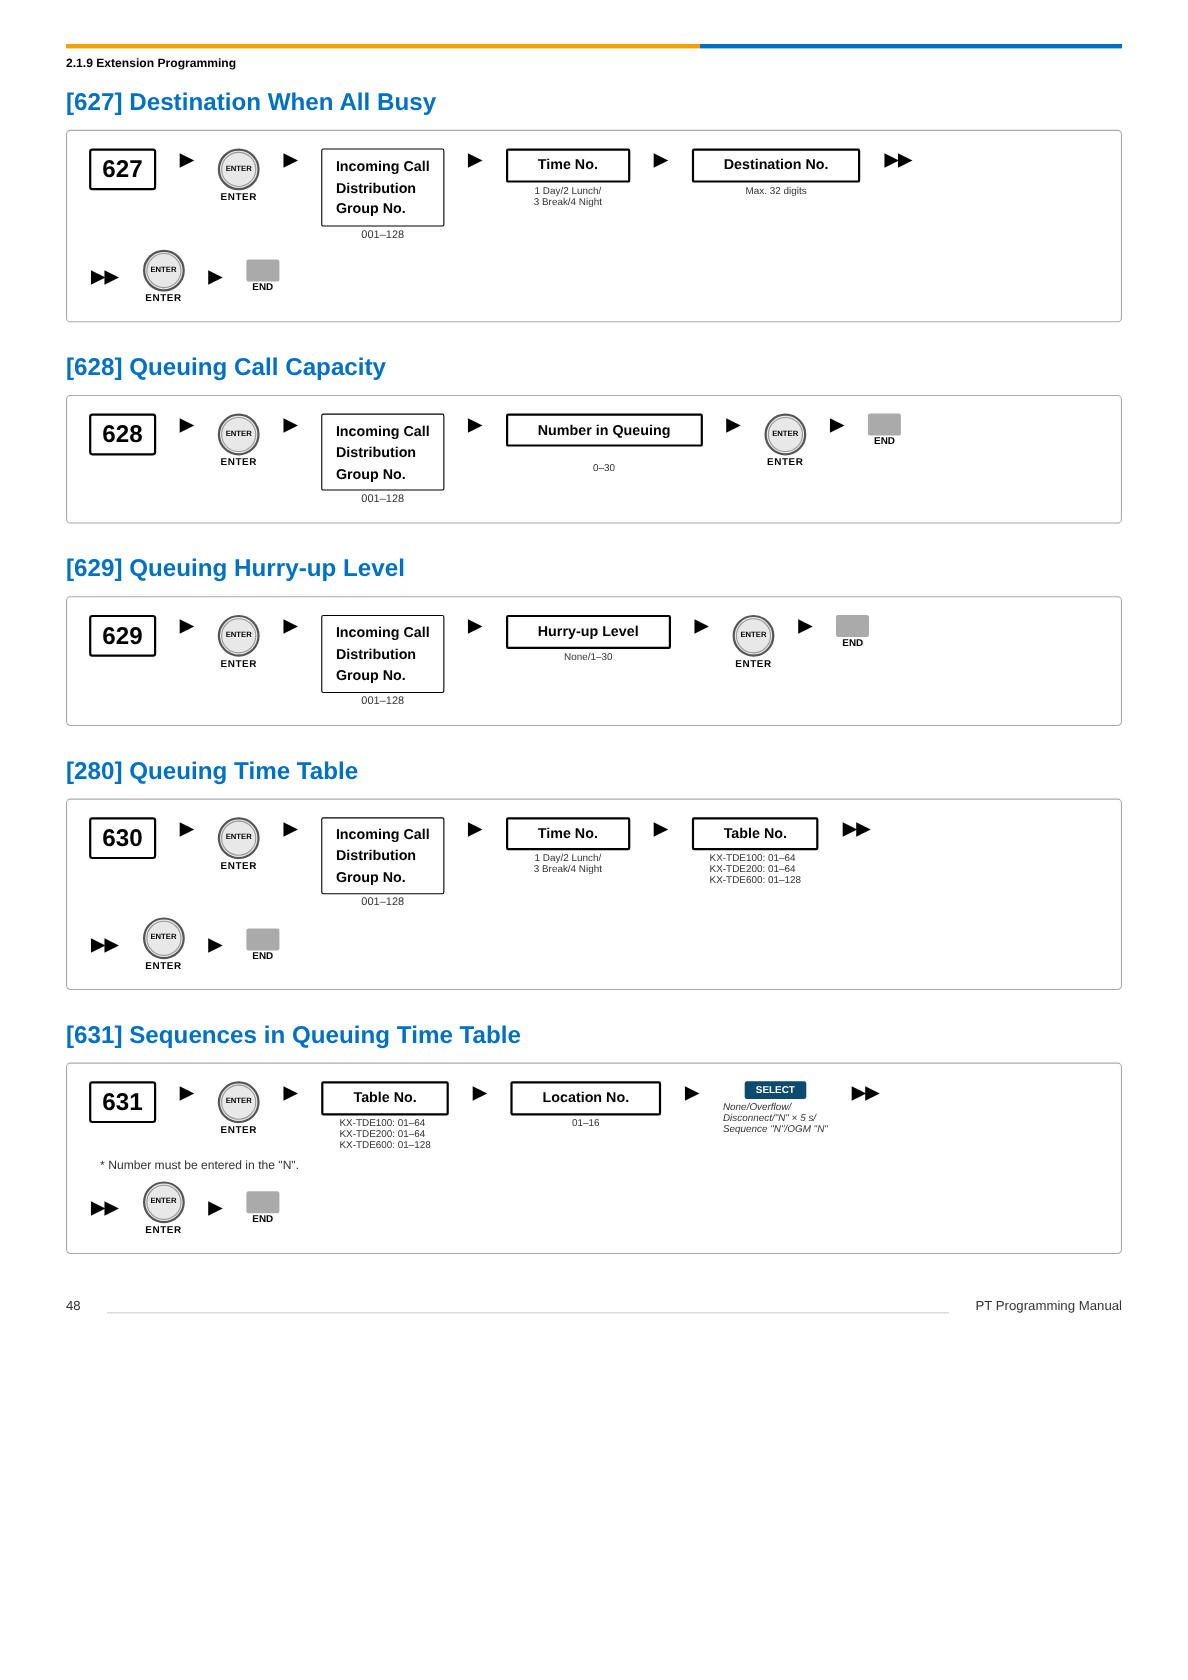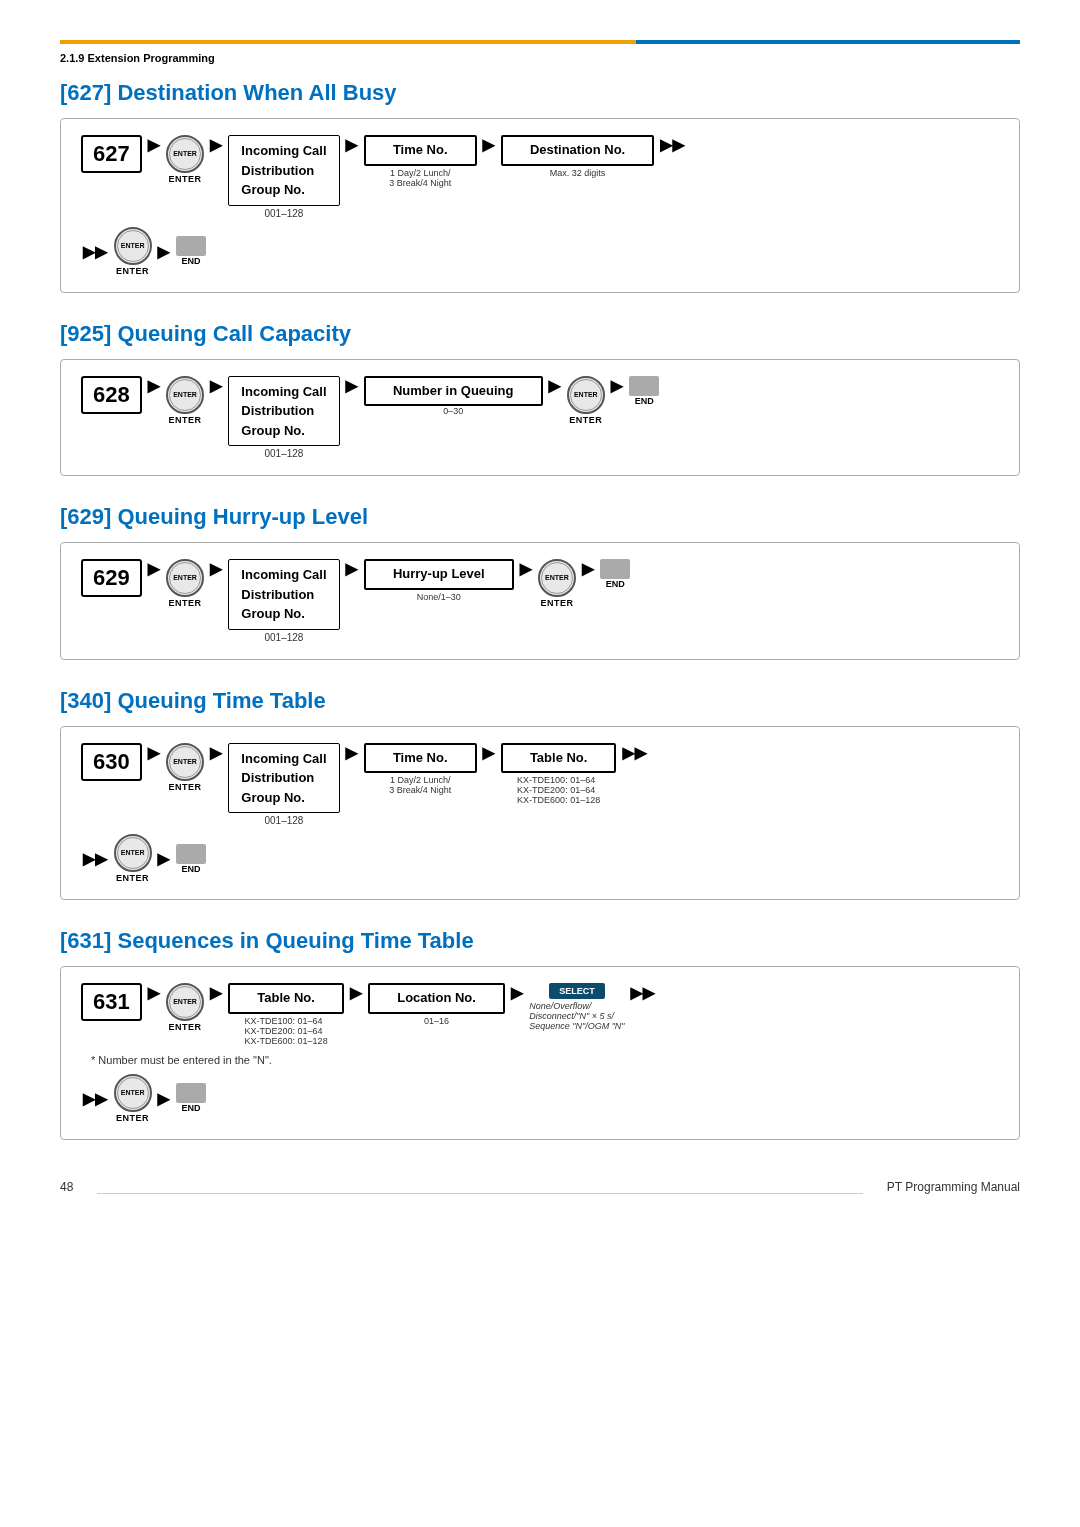--- a/index.html
+++ b/index.html
@@ -33,21 +33,21 @@
       border: 1px solid #aaa;
       border-radius: 4px;
       padding: 16px 20px;
       margin-bottom: 28px;
       background: #fff;
     }
     .diagram-row {
       display: flex;
       align-items: center;
       flex-wrap: wrap;
-      gap: 4px;
+      gap: 20px;
       margin-bottom: 8px;
     }
     .diagram-row:last-child { margin-bottom: 0; }
 
     
     .num-box {
       border: 2px solid #000;
       border-radius: 3px;
       font-size: 22px;
       font-weight: bold;
@@ -205,21 +205,21 @@
       <div class="arrow">▶</div>
       <div class="col-stack">
         <div style="background:#aaa;width:30px;height:20px;border-radius:2px;"></div>
         <span style="font-size:9px;font-weight:bold;">END</span>
       </div>
     </div>
   </div>
 </div>
 
 <div>
-  <div class="section-title">[925] Queuing Call Capacity</div>
+  <div class="section-title">[628] Queuing Call Capacity</div>
   <div class="diagram-box">
     <div class="diagram-row" style="align-items:flex-start;">
       <div class="col-stack">
         <div class="num-box"><b>628</b></div>
       </div>
       <div class="arrow">▶</div>
       <div class="enter-btn">
         <div class="enter-circle">
             <span style="font-size:7px;font-weight:bold;">ENTER</span>
           </div>
@@ -230,21 +230,21 @@
         <div class="incoming-call-group">
           <span style="font-weight:bold;">Incoming Call</span><br>
           <span style="font-weight:bold;">Distribution</span><br>
           <span style="font-weight:bold;">Group No.</span>
         </div>
         <span style="font-size:10px;color:#333;margin-top:2px;">001–128</span>
       </div>
       <div class="arrow">▶</div>
       <div class="col-stack">
         <div class="step-box">Number in Queuing</div>
-        <span style="font-size:9px;color:#333;margin-top:0;">0–30</span>
+        <span style="font-size:9px;color:#333;margin-top:14px;">0–30</span>
       </div>
       <div class="arrow">▶</div>
       <div class="enter-btn">
         <div class="enter-circle">
             <span style="font-size:7px;font-weight:bold;">ENTER</span>
           </div>
         <div class="enter-label">ENTER</div>
       </div>
       <div class="arrow">▶</div>
       <div class="col-stack">
@@ -293,21 +293,21 @@
       <div class="arrow">▶</div>
       <div class="col-stack">
         <div style="background:#aaa;width:30px;height:20px;border-radius:2px;"></div>
         <span style="font-size:9px;font-weight:bold;">END</span>
       </div>
     </div>
   </div>
 </div>
 
 <div>
-  <div class="section-title">[340] Queuing Time Table</div>
+  <div class="section-title">[280] Queuing Time Table</div>
   <div class="diagram-box">
 
     <div class="diagram-row" style="align-items:flex-start;">
       <div class="col-stack">
         <div class="num-box"><b>630</b></div>
       </div>
       <div class="arrow">▶</div>
       <div class="enter-btn">
         <div class="enter-circle">
             <span style="font-size:7px;font-weight:bold;">ENTER</span>

